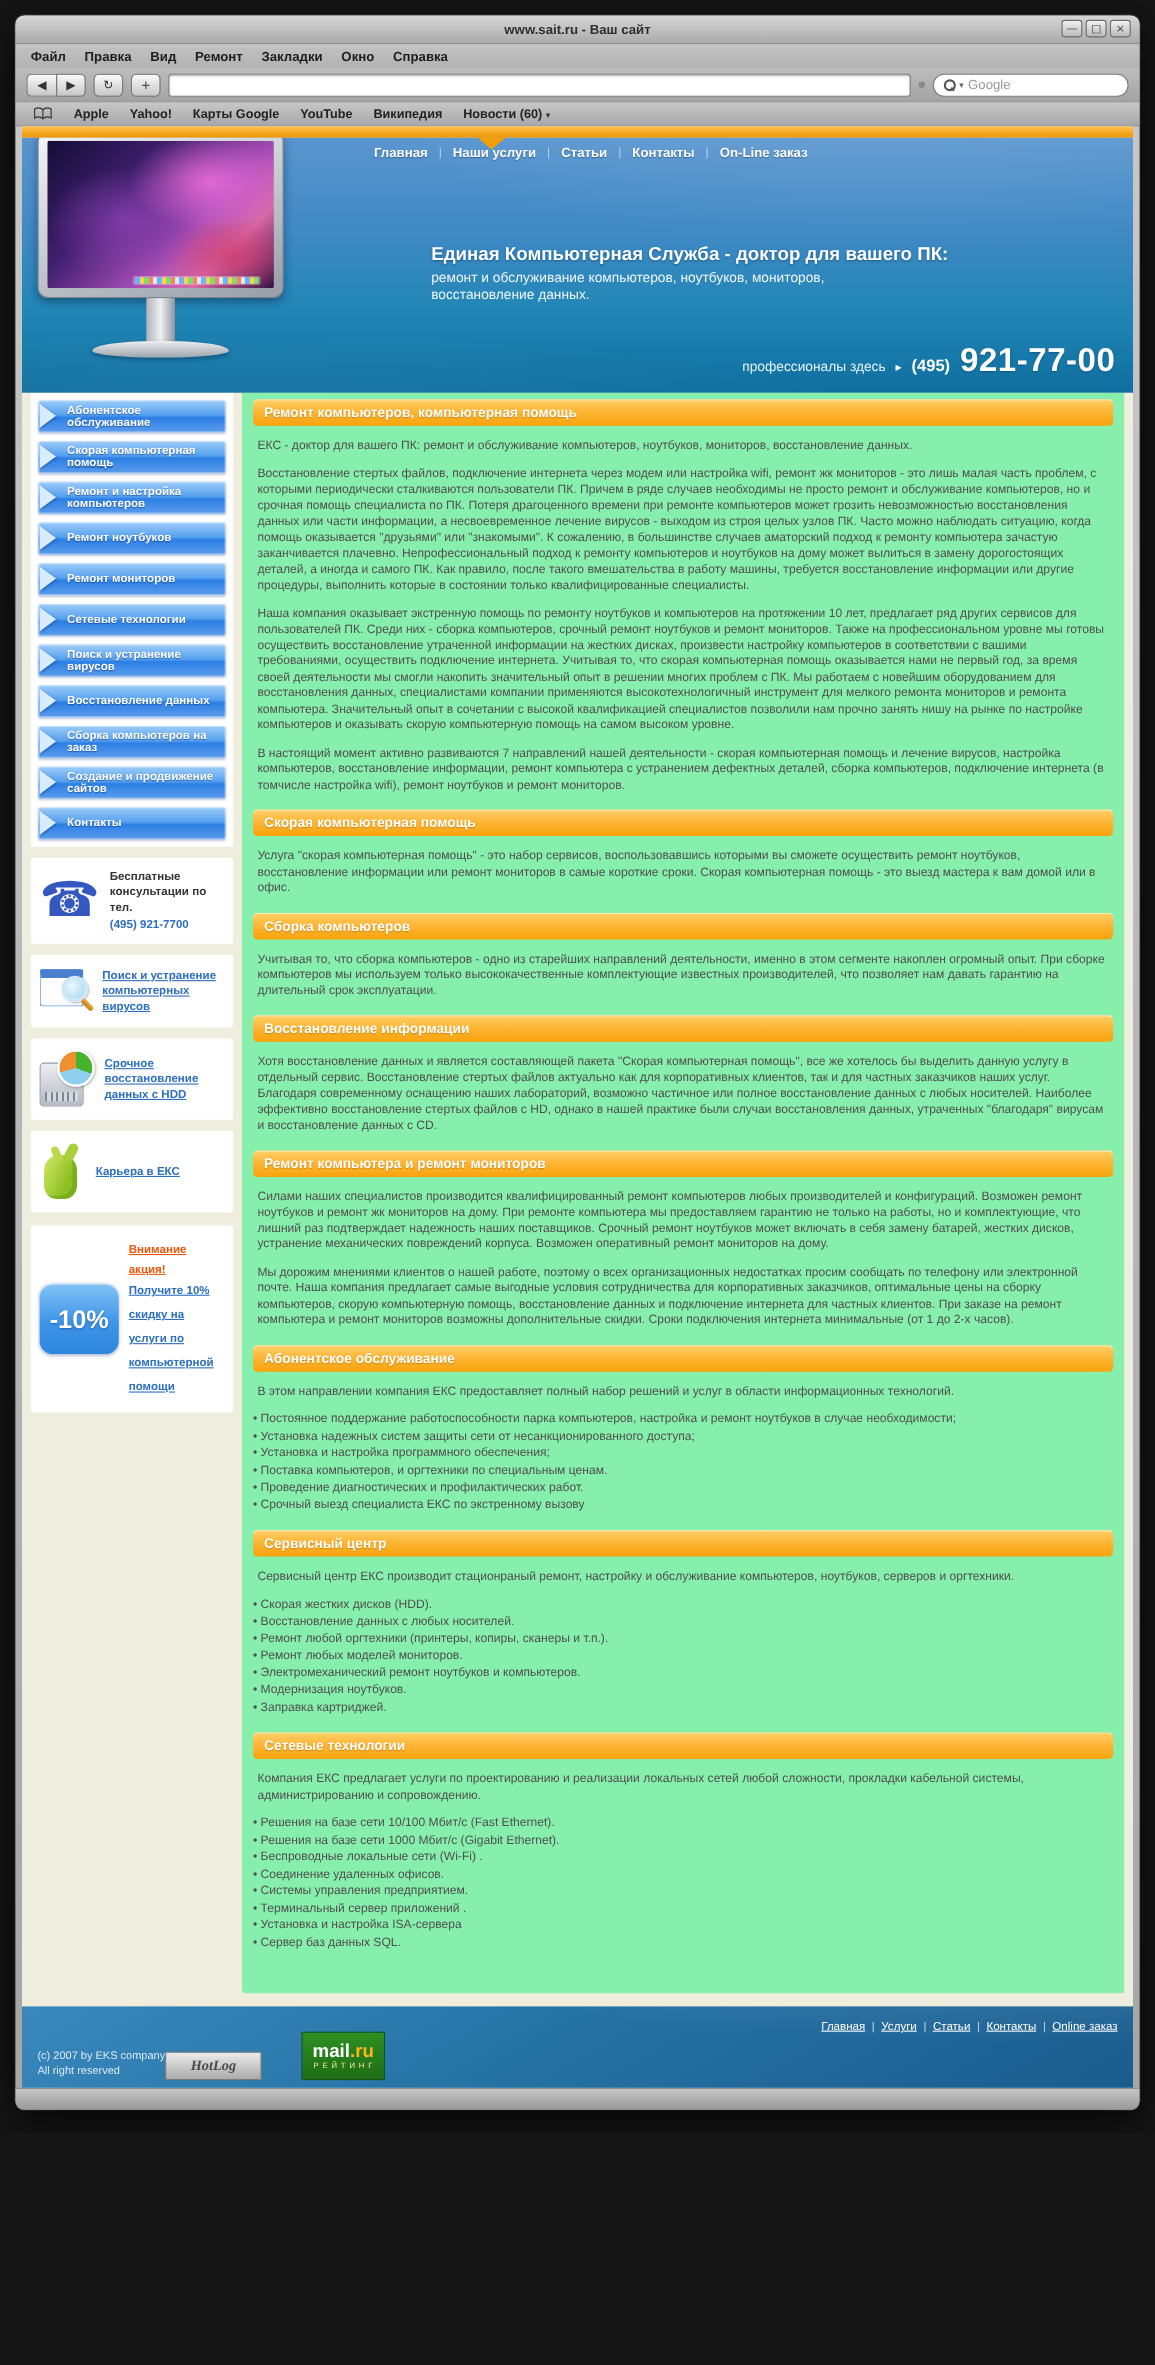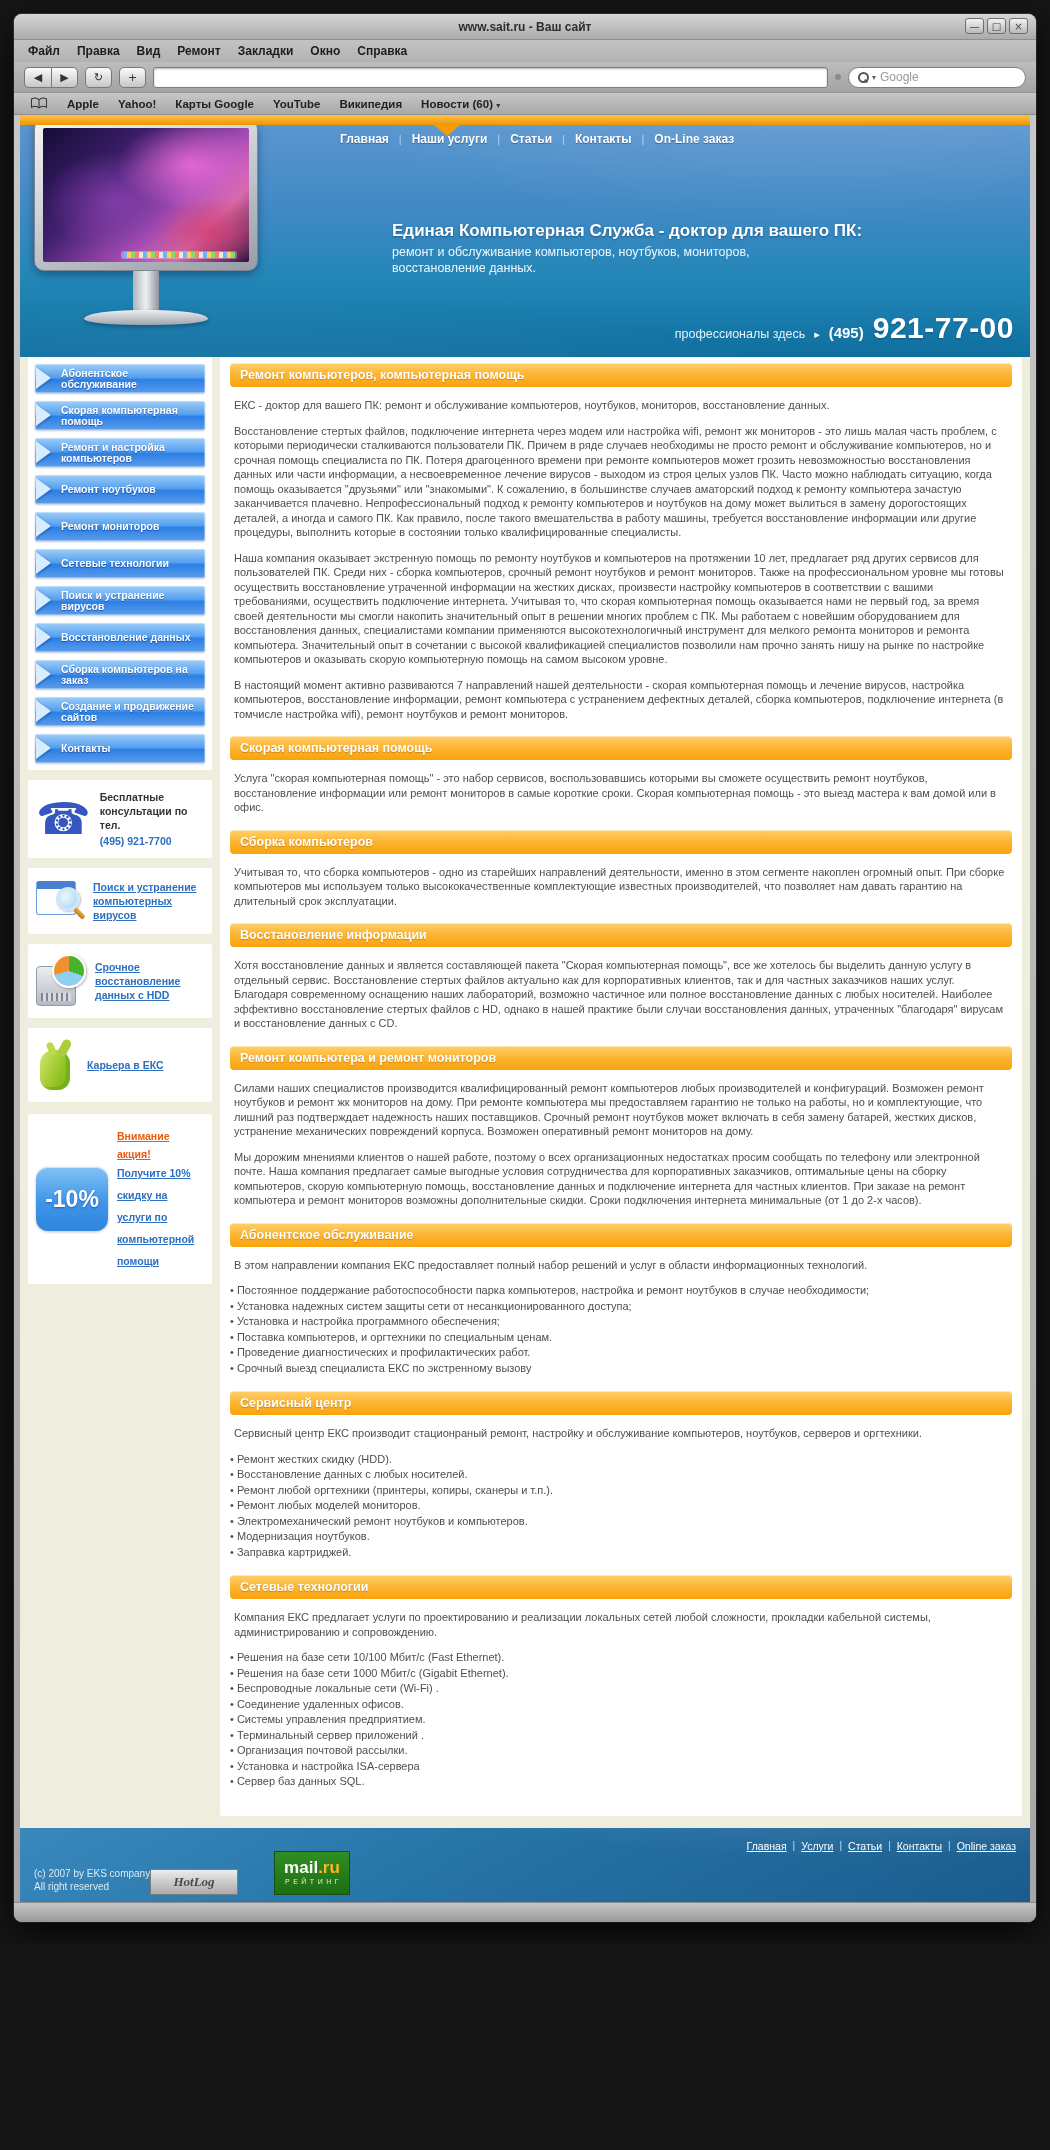--- a/index.html
+++ b/index.html
@@ -185,21 +185,21 @@
   .promo-badge { width: 72px; height: 64px; flex: 0 0 auto; border-radius: 12px;
     background: linear-gradient(180deg,#83c2f5 0%,#3e95e8 55%,#2e86dd 100%);
     box-shadow: inset 0 1px 0 rgba(255,255,255,.6), 0 1px 3px rgba(0,50,120,.3);
     display: flex; align-items: center; justify-content: center;
     font-size: 23px; font-weight: bold; color: #fff; text-shadow: 0 1px 2px rgba(0,50,120,.5); }
   .promo-title { font-size: 10.5px; font-weight: bold; color: #e8590c;
     text-decoration: underline; line-height: 14px; }
   .promo-link { display: block; font-size: 10.5px; font-weight: bold; color: #2d6fc0;
     text-decoration: underline; line-height: 22px; cursor: pointer; }
 
-  .content { flex: 1; background: #ffffff; border-radius: 0 0 3px 3px; padding: 6px 10px 22px; }
+  .content { flex: 1; background: #86efac; border-radius: 0 0 3px 3px; padding: 6px 10px 34px; }
   .content-section { margin-top: 15px; }
   .content-section:first-child { margin-top: 0; }
   .sec-heading { background: linear-gradient(180deg,#ffd069 0%,#fdb637 45%,#f8a30a 100%);
     border-radius: 4px; padding: 5px 10px; font-size: 12.5px; font-weight: bold; color: #fff;
     text-shadow: 0 1px 1px rgba(160,100,0,.55);
     box-shadow: inset 0 1px 0 rgba(255,255,255,.5); }
   .sec-para { font-size: 11px; color: #4f4f4f; line-height: 14.5px; margin: 11px 4px; }
   .bullet-list { margin: 11px 0 4px; }
   .bullet-item { font-size: 11px; color: #4f4f4f; line-height: 15.5px; }
   .bullet-item::before { content: "• "; }
@@ -467,40 +467,39 @@
                 <div class="bullet-item">Установка и настройка программного обеспечения;</div>
                 <div class="bullet-item">Поставка компьютеров, и оргтехники по специальным ценам.</div>
                 <div class="bullet-item">Проведение диагностических и профилактических работ.</div>
                 <div class="bullet-item">Срочный выезд специалиста ЕКС по экстренному вызову</div>
               </div>
             </section>
             <section class="content-section">
               <div class="sec-heading">Сервисный центр</div>
               <p class="sec-para">Сервисный центр ЕКС производит стационраный ремонт, настройку и обслуживание компьютеров, ноутбуков, серверов и оргтехники.</p>
               <div class="bullet-list">
-                <div class="bullet-item">Ремонт жестких скидку (HDD).</div>
+                <div class="bullet-item">Скорая жестких дисков (HDD).</div>
                 <div class="bullet-item">Восстановление данных с любых носителей.</div>
                 <div class="bullet-item">Ремонт любой оргтехники (принтеры, копиры, сканеры и т.п.).</div>
                 <div class="bullet-item">Ремонт любых моделей мониторов.</div>
                 <div class="bullet-item">Электромеханический ремонт ноутбуков и компьютеров.</div>
                 <div class="bullet-item">Модернизация ноутбуков.</div>
                 <div class="bullet-item">Заправка картриджей.</div>
               </div>
             </section>
             <section class="content-section">
               <div class="sec-heading">Сетевые технологии</div>
               <p class="sec-para">Компания ЕКС предлагает услуги по проектированию и реализации локальных сетей любой сложности, прокладки кабельной системы, администрированию и сопровождению.</p>
               <div class="bullet-list">
                 <div class="bullet-item">Решения на базе сети 10/100 Мбит/с (Fast Ethernet).</div>
                 <div class="bullet-item">Решения на базе сети 1000 Мбит/с (Gigabit Ethernet).</div>
                 <div class="bullet-item">Беспроводные локальные сети (Wi-Fi) .</div>
                 <div class="bullet-item">Соединение удаленных офисов.</div>
                 <div class="bullet-item">Системы управления предприятием.</div>
                 <div class="bullet-item">Терминальный сервер приложений .</div>
-                <div class="bullet-item">Организация почтовой рассылки.</div>
                 <div class="bullet-item">Установка и настройка ISA-сервера</div>
                 <div class="bullet-item">Сервер баз данных SQL.</div>
               </div>
             </section>
           </main>
       </div>
 
       <footer class="site-footer">
         <div class="f-links">
             <a class="f-link">Главная</a>

